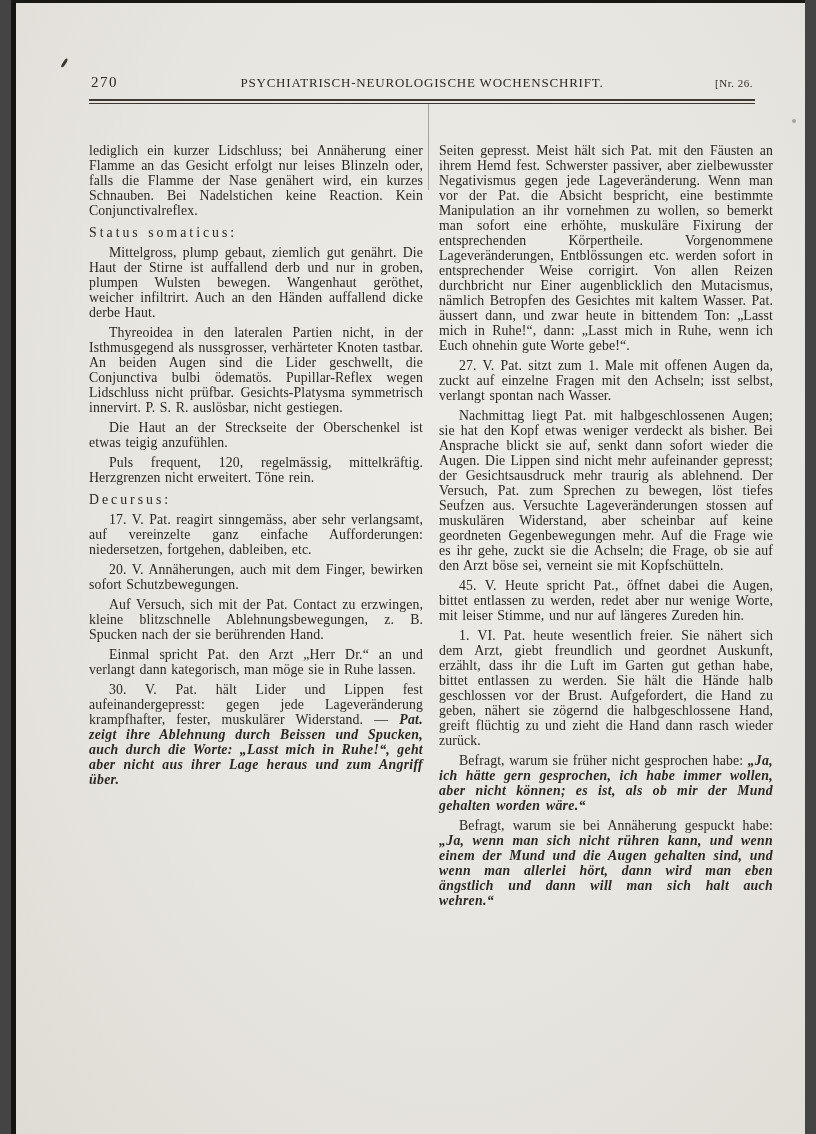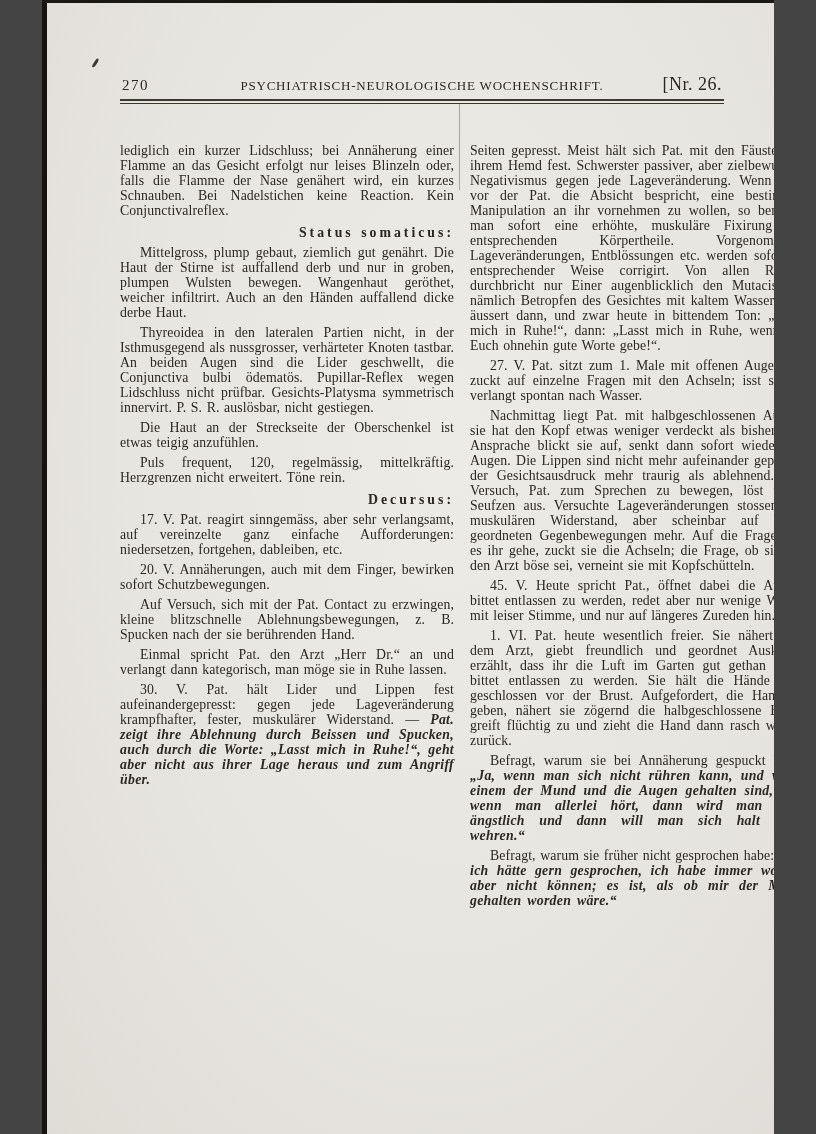--- a/index.html
+++ b/index.html
@@ -1,37 +1,37 @@
 <!DOCTYPE html>
 <html lang="de"><head>
 <meta charset="utf-8">
 <style>
   html,body{margin:0;padding:0;background:#444;}
   .scan{
     position:relative;
-    width:732px;height:1134px;
+    width:794px;height:1134px;
     margin:0 auto;
     background:radial-gradient(ellipse at 55% 38%, #edebe5 0%, #e7e5df 55%, #dedcd5 100%);
     font-family:"Liberation Serif","DejaVu Serif",serif;
     color:#2b2722;
     overflow:hidden;
   }
   .edge-left{position:absolute;left:0;top:0;width:5px;height:100%;background:#16140f;}
   .edge-top{position:absolute;left:0;top:0;width:100%;height:3px;background:#1a1812;}
   .speck{position:absolute;left:52px;top:58px;width:3px;height:10px;background:#3d382e;
     border-radius:40% 60% 60% 40%;transform:rotate(32deg);}
   .speck2{position:absolute;left:781px;top:119px;width:4px;height:4px;background:#6a645a;border-radius:50%;opacity:.5;}
 
   .header{
     position:absolute;top:74px;left:80px;right:52px;
     display:grid;grid-template-columns:1fr auto 1fr;align-items:baseline;
   }
   .pagenum{font-size:15px;letter-spacing:1.5px;text-align:left;}
   .jtitle{font-size:13px;letter-spacing:.8px;text-align:center;white-space:nowrap;}
-  .issue{font-size:18px;text-align:right;letter-spacing:.5px;}
+  .issue{font-size:11px;text-align:right;letter-spacing:.5px;}
 
   .rule{
     position:absolute;top:99px;left:78px;right:50px;height:2px;
     border-top:2.5px solid #3e3930;border-bottom:1px solid #3e3930;
   }
   .crease{position:absolute;left:417px;top:104px;width:1px;height:86px;background:rgba(70,63,52,.4);}
 
   .columns{
     position:absolute;top:119px;left:78px;width:684px;
     display:flex;gap:16px;
@@ -41,22 +41,22 @@
     font-size:13.8px;line-height:15px;
     text-align:justify;
     letter-spacing:.1px;
     word-spacing:1px;
     margin-top:24px;
   }
   .col p{margin:0 0 5px 0;text-indent:20px;}
   .col p.noindent{text-indent:0;}
   .col h3{
     margin:7px 0 5px 0;
-    font-size:13.8px;font-weight:700;
-    text-align:right;letter-spacing:3px;text-indent:0;
+    font-size:13.8px;font-weight:400;
+    text-align:left;letter-spacing:3px;text-indent:0;
   }
   .emph{font-style:italic;font-weight:700;letter-spacing:.3px;word-spacing:2px;}
 </style>
 </head>
 <body>
 
 <div class="scan">
   <div class="edge-left"></div>
   <div class="edge-top"></div>
   <span class="speck"></span>
@@ -86,18 +86,18 @@
       <p>Einmal spricht Pat. den Arzt „Herr Dr.“ an und verlangt dann kategorisch, man möge sie in Ruhe lassen.</p>
       <p><span>30. V.   Pat. hält Lider und Lippen fest aufeinandergepresst: gegen jede Lageveränderung krampfhafter, fester, muskulärer Widerstand. — </span><span class="emph">Pat. zeigt ihre Ablehnung durch Beissen und Spucken, auch durch die Worte: „Lasst mich in Ruhe!“, geht aber nicht aus ihrer Lage heraus und zum Angriff über.</span></p>
     </div>
 
     <div class="col">
       <p class="noindent">Seiten gepresst. Meist hält sich Pat. mit den Fäusten an ihrem Hemd fest. Schwerster passiver, aber zielbewusster Negativismus gegen jede Lageveränderung. Wenn man vor der Pat. die Absicht bespricht, eine bestimmte Manipulation an ihr vornehmen zu wollen, so bemerkt man sofort eine erhöhte, muskuläre Fixirung der entsprechenden Körpertheile. Vorgenommene Lageveränderungen, Entblössungen etc. werden sofort in entsprechender Weise corrigirt. Von allen Reizen durchbricht nur Einer augenblicklich den Mutacismus, nämlich Betropfen des Gesichtes mit kaltem Wasser. Pat. äussert dann, und zwar heute in bittendem Ton: „Lasst mich in Ruhe!“, dann: „Lasst mich in Ruhe, wenn ich Euch ohnehin gute Worte gebe!“.</p>
       <p>27. V.   Pat. sitzt zum 1. Male mit offenen Augen da, zuckt auf einzelne Fragen mit den Achseln; isst selbst, verlangt spontan nach Wasser.</p>
       <p>Nachmittag liegt Pat. mit halbgeschlossenen Augen; sie hat den Kopf etwas weniger verdeckt als bisher. Bei Ansprache blickt sie auf, senkt dann sofort wieder die Augen. Die Lippen sind nicht mehr aufeinander gepresst; der Gesichtsausdruck mehr traurig als ablehnend. Der Versuch, Pat. zum Sprechen zu bewegen, löst tiefes Seufzen aus. Versuchte Lageveränderungen stossen auf muskulären Widerstand, aber scheinbar auf keine geordneten Gegenbewegungen mehr. Auf die Frage wie es ihr gehe, zuckt sie die Achseln; die Frage, ob sie auf den Arzt böse sei, verneint sie mit Kopfschütteln.</p>
       <p>45. V.   Heute spricht Pat., öffnet dabei die Augen, bittet entlassen zu werden, redet aber nur wenige Worte, mit leiser Stimme, und nur auf längeres Zureden hin.</p>
       <p>1. VI.   Pat. heute wesentlich freier. Sie nähert sich dem Arzt, giebt freundlich und geordnet Auskunft, erzählt, dass ihr die Luft im Garten gut gethan habe, bittet entlassen zu werden. Sie hält die Hände halb geschlossen vor der Brust. Aufgefordert, die Hand zu geben, nähert sie zögernd die halbgeschlossene Hand, greift flüchtig zu und zieht die Hand dann rasch wieder zurück.</p>
+      <p><span>Befragt, warum sie früher nicht gesprochen habe: </span><span class="emph">„Ja, ich hätte gern gesprochen, ich habe immer wollen, aber nicht können; es ist, als ob mir der Mund gehalten worden wäre.“</span></p>
       <p><span>Befragt, warum sie bei Annäherung gespuckt habe: </span><span class="emph">„Ja, wenn man sich nicht rühren kann, und wenn einem der Mund und die Augen gehalten sind, und wenn man allerlei hört, dann wird man eben ängstlich und dann will man sich halt auch wehren.“</span></p>
-      <p><span>Befragt, warum sie früher nicht gesprochen habe: </span><span class="emph">„Ja, ich hätte gern gesprochen, ich habe immer wollen, aber nicht können; es ist, als ob mir der Mund gehalten worden wäre.“</span></p>
     </div>
 
   </div>
 </div>
 
 </body></html>

